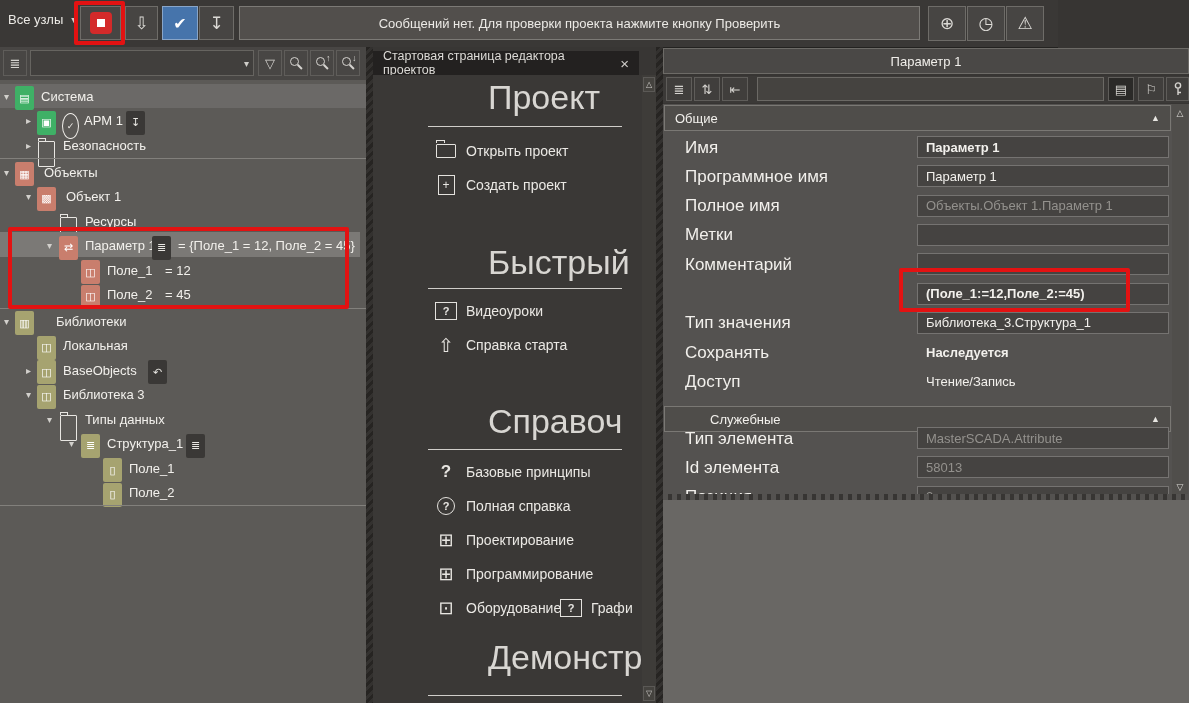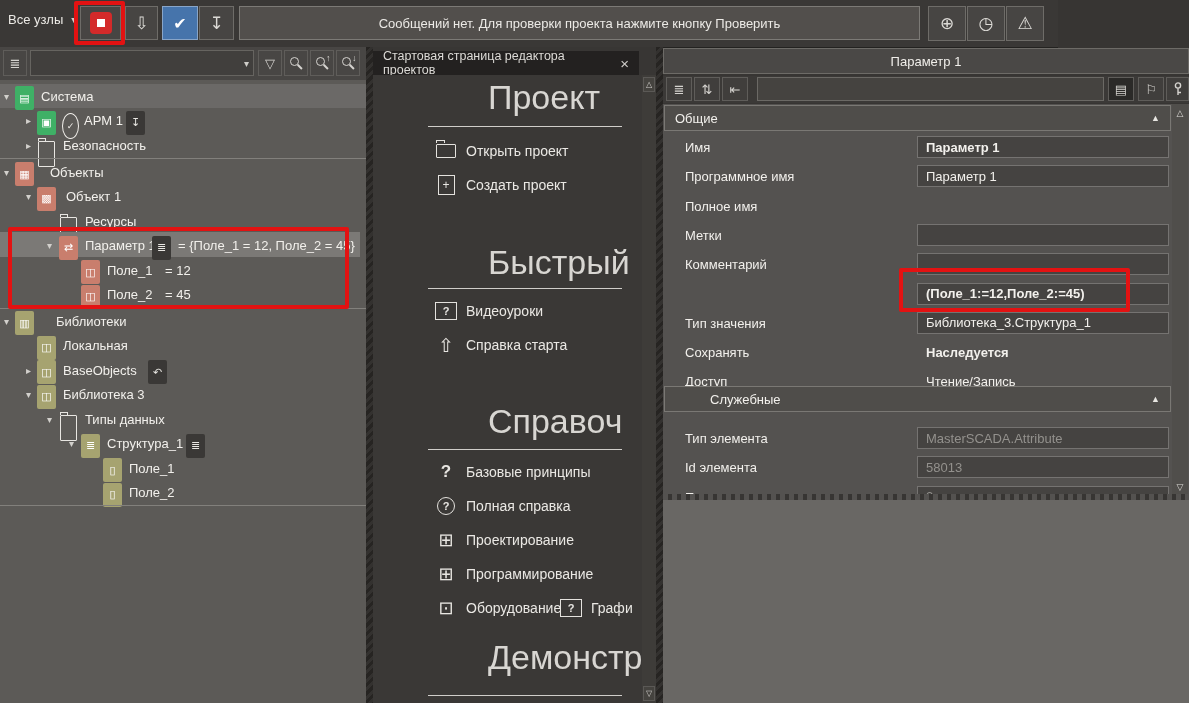--- a/index.html
+++ b/index.html
@@ -67,21 +67,21 @@
   .rtoolbar{position:absolute;left:663px;top:76px;width:526px;height:27px;background:#3b3937;}
   .rtbtn{position:absolute;top:1px;width:26px;height:24px;border:1px solid #5f5d5a;box-sizing:border-box;
          display:flex;align-items:center;justify-content:center;color:#d6d4d0;font-size:13px;background:#403e3c;}
   .rtbtn.active{background:#2b2a28;}
   .rtfield{position:absolute;left:94px;top:1px;width:347px;height:24px;background:#454340;border:1px solid #6b6965;box-sizing:border-box;}
   .grid{position:absolute;left:663px;top:104px;width:526px;height:394px;background:#545250;overflow:hidden;}
   .gsec{position:absolute;left:1px;width:507px;height:26px;background:#4f4d4a;border:1px solid #7a7874;box-sizing:border-box;
         color:#f2f0ec;font-size:13px;display:flex;align-items:center;padding:0 10px;}
   .gsec .caret{margin-left:auto;font-size:9px;color:#e8e6e2;}
   .grow{position:absolute;left:0;width:509px;height:29px;}
-  .glabel{position:absolute;left:22px;top:0;height:29px;display:flex;align-items:center;color:#f2f0ec;font-size:13px;}
+  .glabel{position:absolute;left:22px;top:0;height:29px;display:flex;align-items:center;color:#f2f0ec;font-size:17px;}
   .gval{position:absolute;left:254px;top:3px;width:252px;height:22px;background:#454341;border:1px solid #757371;box-sizing:border-box;
         color:#f2f0ec;font-size:13px;display:flex;align-items:center;padding:0 8px;overflow:hidden;white-space:nowrap;}
   .gval.plain{background:transparent;border-color:transparent;}
   .gval.muted{color:#93918d;}
   .gval.bold{font-weight:bold;}
   .gscroll{position:absolute;left:509px;top:0;width:16px;height:394px;background:#504e4b;}
   .gsbtn{position:absolute;left:1px;width:14px;height:14px;display:flex;align-items:center;justify-content:center;color:#dcdad6;font-size:9px;}
   .jag{position:absolute;left:663px;top:494px;width:526px;height:6px;
        background:repeating-linear-gradient(90deg,#545250 0 5px,#373533 5px 9px);}
   .rbottom{position:absolute;left:663px;top:500px;width:526px;height:203px;background:#696764;}
@@ -165,21 +165,21 @@
   <div class="trow" style="top:86px;">
     <span class="arr" style="left:26px;">▸</span>
     <span class="ficon" style="left:38px;"></span>
     <span style="left:63px;">Безопасность</span>
   </div>
   <div class="tsep" style="top:111px;"></div>
 
   <div class="trow" style="top:113px;">
     <span class="arr" style="left:4px;">▾</span>
     <span class="ticon salmon" style="left:15px;">▦</span>
-    <span style="left:50px;">Объекты</span>
+    <span style="left:44px;">Объекты</span>
   </div>
   <div class="trow" style="top:137.5px;">
     <span class="arr" style="left:26px;">▾</span>
     <span class="ticon salmon" style="left:37px;">▩</span>
     <span style="left:66px;">Объект 1</span>
   </div>
   <div class="trow" style="top:162px;">
     <span class="ficon" style="left:60px;"></span>
     <span style="left:85px;">Ресурсы</span>
   </div>
@@ -376,20 +376,21 @@
   <div class="grow" style="top:29px;">
     <span class="glabel">Имя</span>
     <span class="gval bold">Параметр 1</span>
   </div>
   <div class="grow" style="top:58.3px;">
     <span class="glabel">Программное имя</span>
     <span class="gval">Параметр 1</span>
   </div>
   <div class="grow" style="top:87.6px;">
     <span class="glabel">Полное имя</span>
+    <span class="gval muted">Объекты.Объект 1.Параметр 1</span>
   </div>
   <div class="grow" style="top:146.2px;">
     <span class="glabel">Комментарий</span>
     <span class="gval"></span>
   </div>
   <div class="grow" style="top:116.9px;">
     <span class="glabel">Метки</span>
     <span class="gval"></span>
   </div>
   <div class="grow" style="top:175.5px;">
@@ -401,21 +402,21 @@
   </div>
   <div class="grow" style="top:234.1px;">
     <span class="glabel">Сохранять</span>
     <span class="gval plain bold">Наследуется</span>
   </div>
   <div class="grow" style="top:263.4px;">
     <span class="glabel">Доступ</span>
     <span class="gval plain">Чтение/Запись</span>
   </div>
 
-  <div class="gsec" style="top:282px;padding-left:45px;">
+  <div class="gsec" style="top:302px;padding-left:45px;">
     <span>Служебные</span>
     <span class="caret">▲</span>
   </div>
 
   <div class="grow" style="top:320px;">
     <span class="glabel">Тип элемента</span>
     <span class="gval muted">MasterSCADA.Attribute</span>
   </div>
   <div class="grow" style="top:349.3px;">
     <span class="glabel">Id элемента</span>

